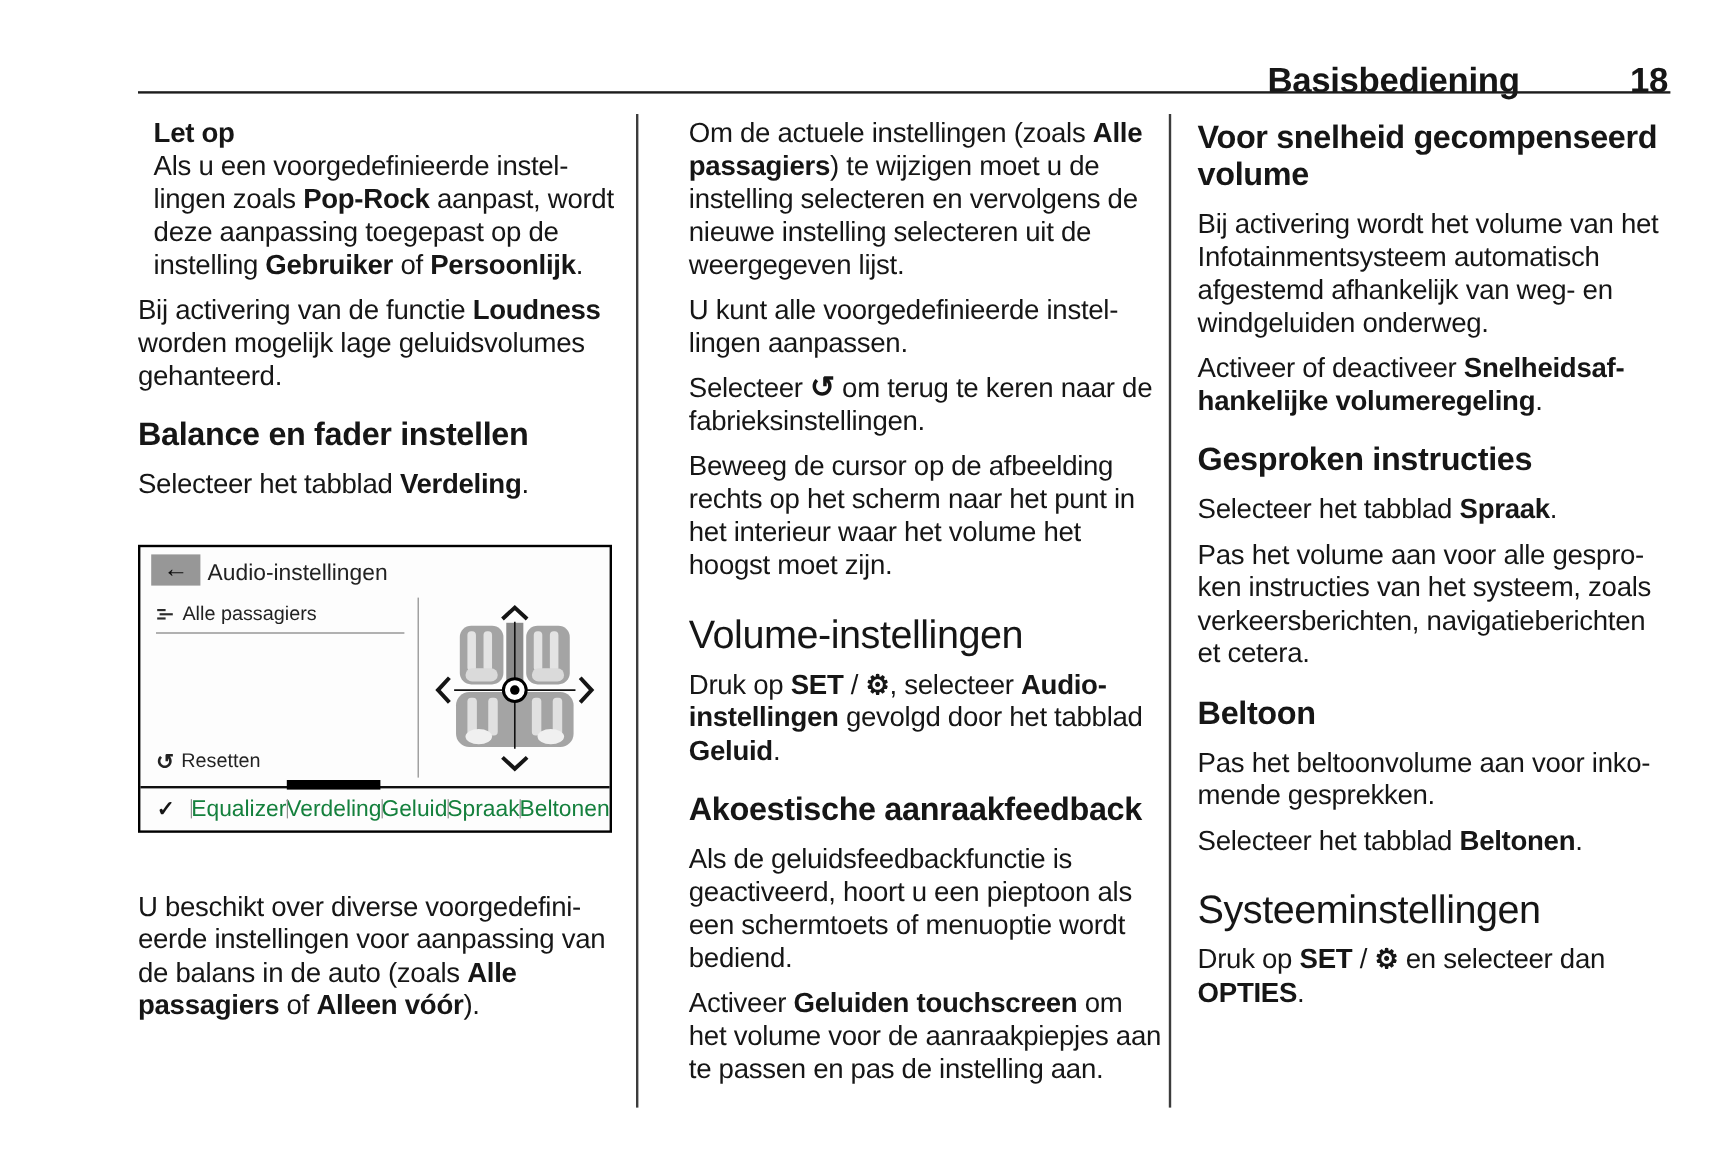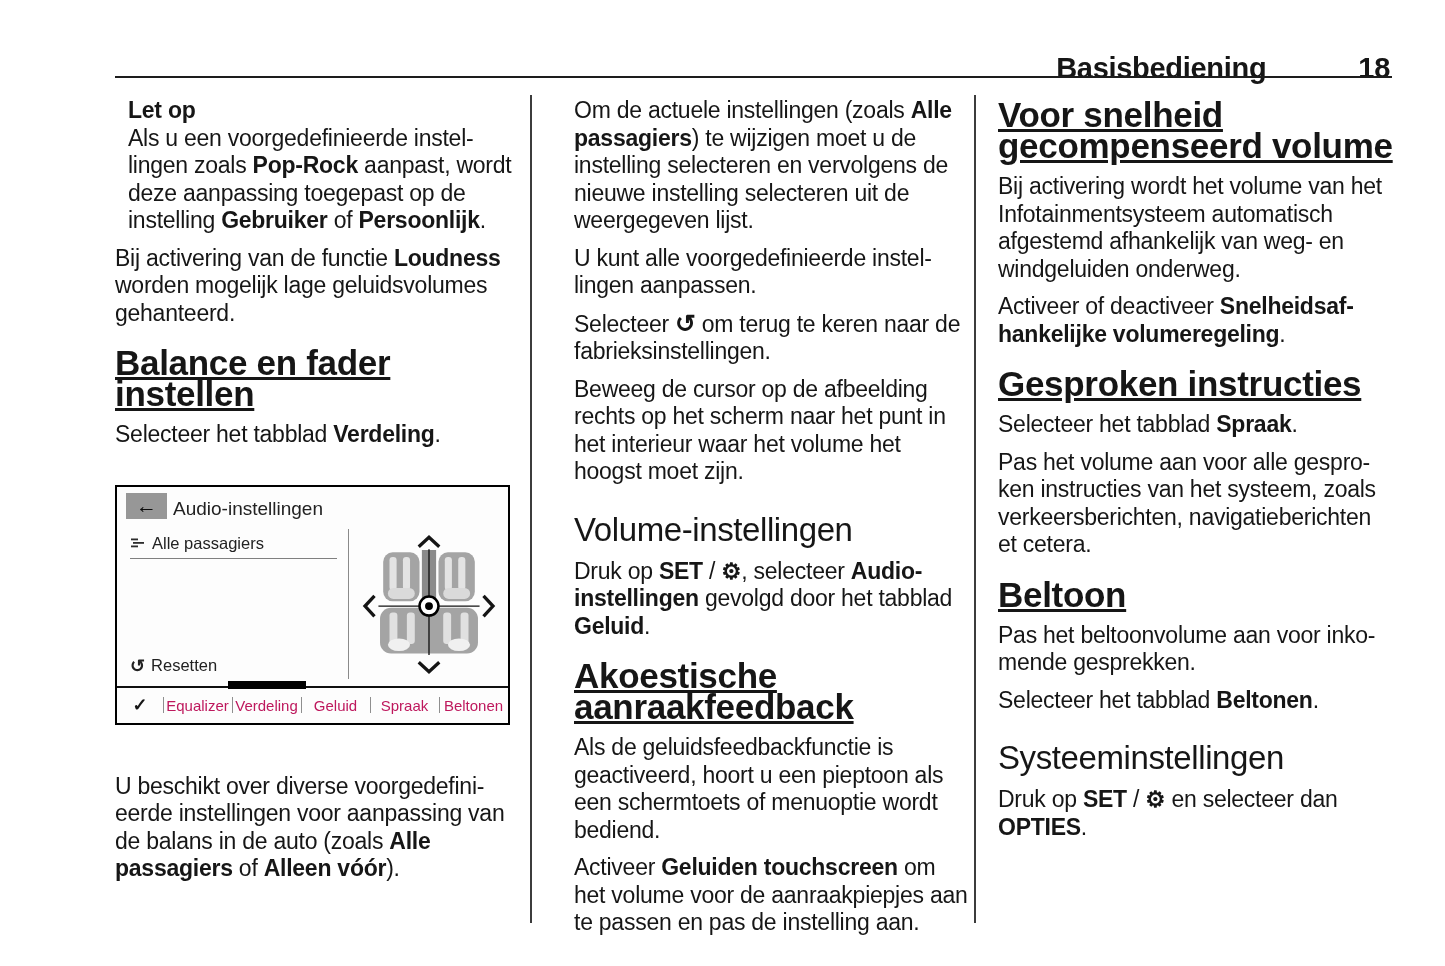--- a/index.html
+++ b/index.html
@@ -18,21 +18,21 @@
   .col{position:absolute;top:97px;width:397px;font-size:23px;line-height:27.5px;letter-spacing:-0.25px;}
   .col-1{left:115px;}
   .col-2{left:574px;}
   .col-3{left:998px;}
   .vdiv{position:absolute;top:95px;height:828px;width:2px;background:#3c3c3c;}
   .vdiv-1{left:530px;}
   .vdiv-2{left:974px;}
   .col p{margin:0 0 10px 0;hyphens:manual;}
   .note{padding-left:13px;margin:0 0 10px 0;}
   .note-label{font-weight:bold;}
-  .subheading{font-size:35px;line-height:31px;font-weight:bold;margin:20px 0 12px 0;letter-spacing:-0.3px;text-decoration:underline;}
+  .subheading{font-size:27px;line-height:31px;font-weight:bold;margin:20px 0 12px 0;letter-spacing:-0.3px;}
   .subheading:first-child{margin-top:2px;}
   .bigheading{font-size:33px;line-height:36px;font-weight:normal;margin:26px 0 10px 0;letter-spacing:-0.4px;}
   b{font-weight:bold;}
   .inline-icon{font-weight:bold;}
   .inline-icon.reset-icon{font-size:1.08em;}
   .inline-icon.gear-icon{font-size:0.98em;}
   
   .figure{
     position:relative;width:391px;height:236px;border:2px solid #000;
     margin:36px 0 48px 0;background:#fdfdfd;letter-spacing:0;
@@ -48,21 +48,21 @@
   .fig-underline{position:absolute;left:13px;top:34px;width:207px;height:1px;background:#808080;}
   .fig-reset{position:absolute;left:13px;bottom:6px;display:flex;align-items:center;gap:6px;font-size:16.5px;color:#222;}
   .fig-reset .reset-glyph{font-size:18px;font-weight:bold;line-height:1;}
   .fig-vdiv{position:absolute;left:231px;top:42px;bottom:44px;width:1px;background:#8a8a8a;}
   .fig-right{position:absolute;left:232px;top:37px;right:0;bottom:37px;display:flex;align-items:center;justify-content:center;}
   .fig-tabs{
     position:absolute;left:0;right:0;bottom:0;height:35px;border-top:2px solid #101010;
     display:flex;align-items:center;
   }
   .fig-tab-check{width:46px;text-align:center;font-size:18px;font-weight:bold;line-height:1;}
-  .fig-tab{flex:1;text-align:center;font-size:15px;position:relative;color:#be185d;padding-top:1px;}
+  .fig-tab{flex:1;text-align:center;font-size:19px;position:relative;color:#15803d;padding-top:1px;}
   .fig-tab::before{
     content:"";position:absolute;left:0;top:50%;margin-top:-8px;width:1px;height:16px;background:#8f8f8f;
   }
   .tab-indicator{display:none;}
   .fig-tab.selected .tab-indicator{
     display:block;position:absolute;top:-10px;left:50%;transform:translateX(-50%);
     width:78px;height:8px;background:#000;
   }
   .chev{fill:none;stroke:#151515;stroke-width:4.2;}
   .seat-svg{display:block;}

